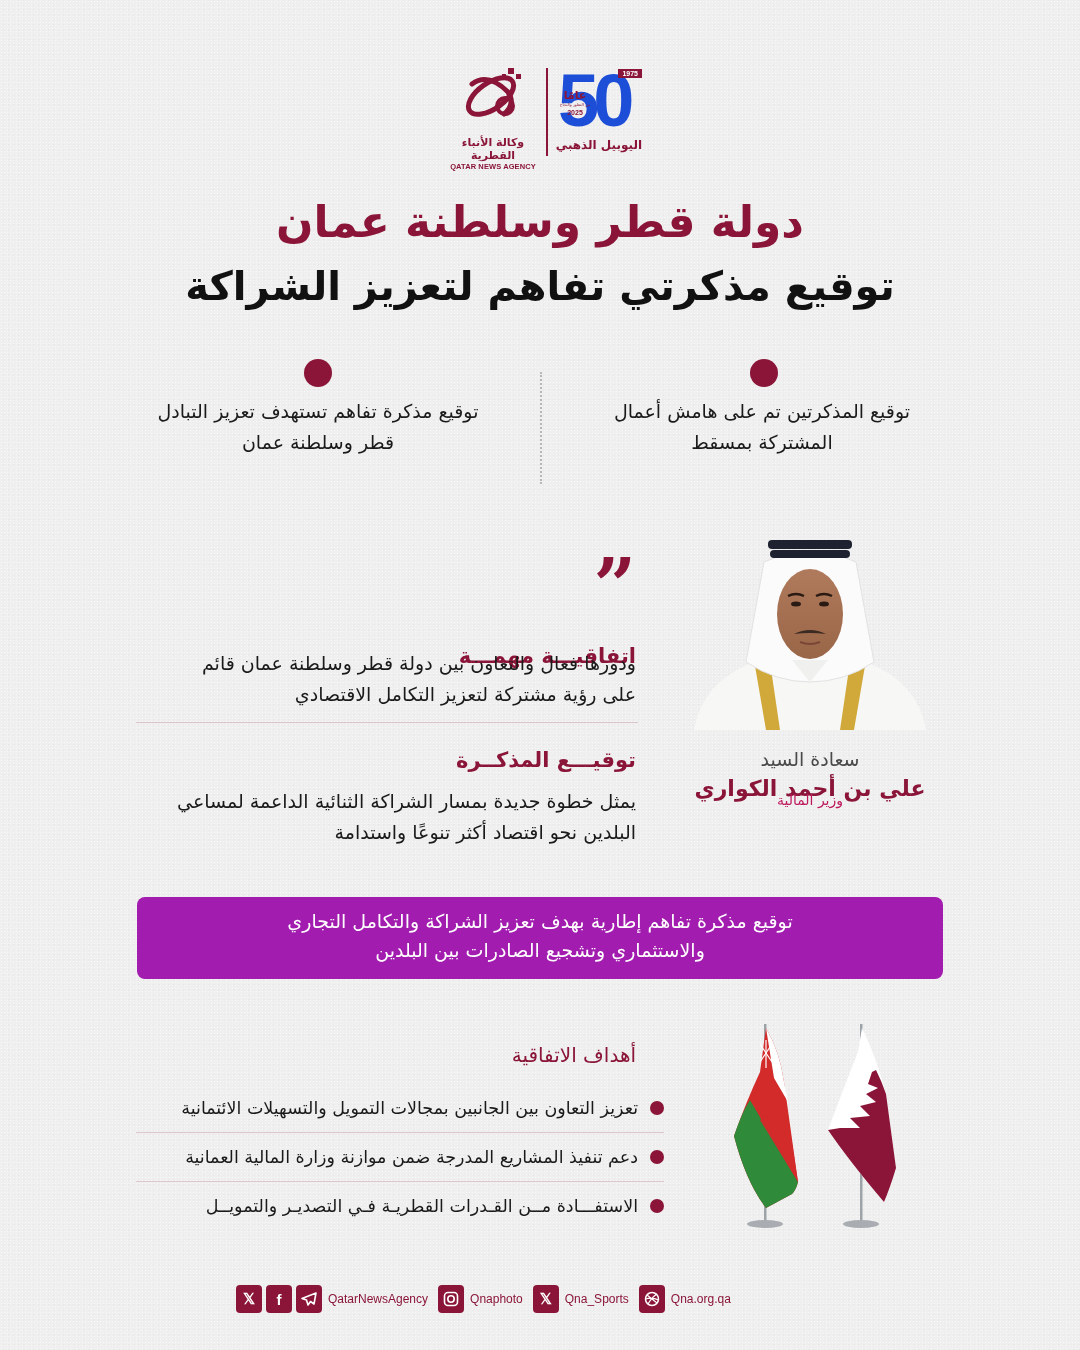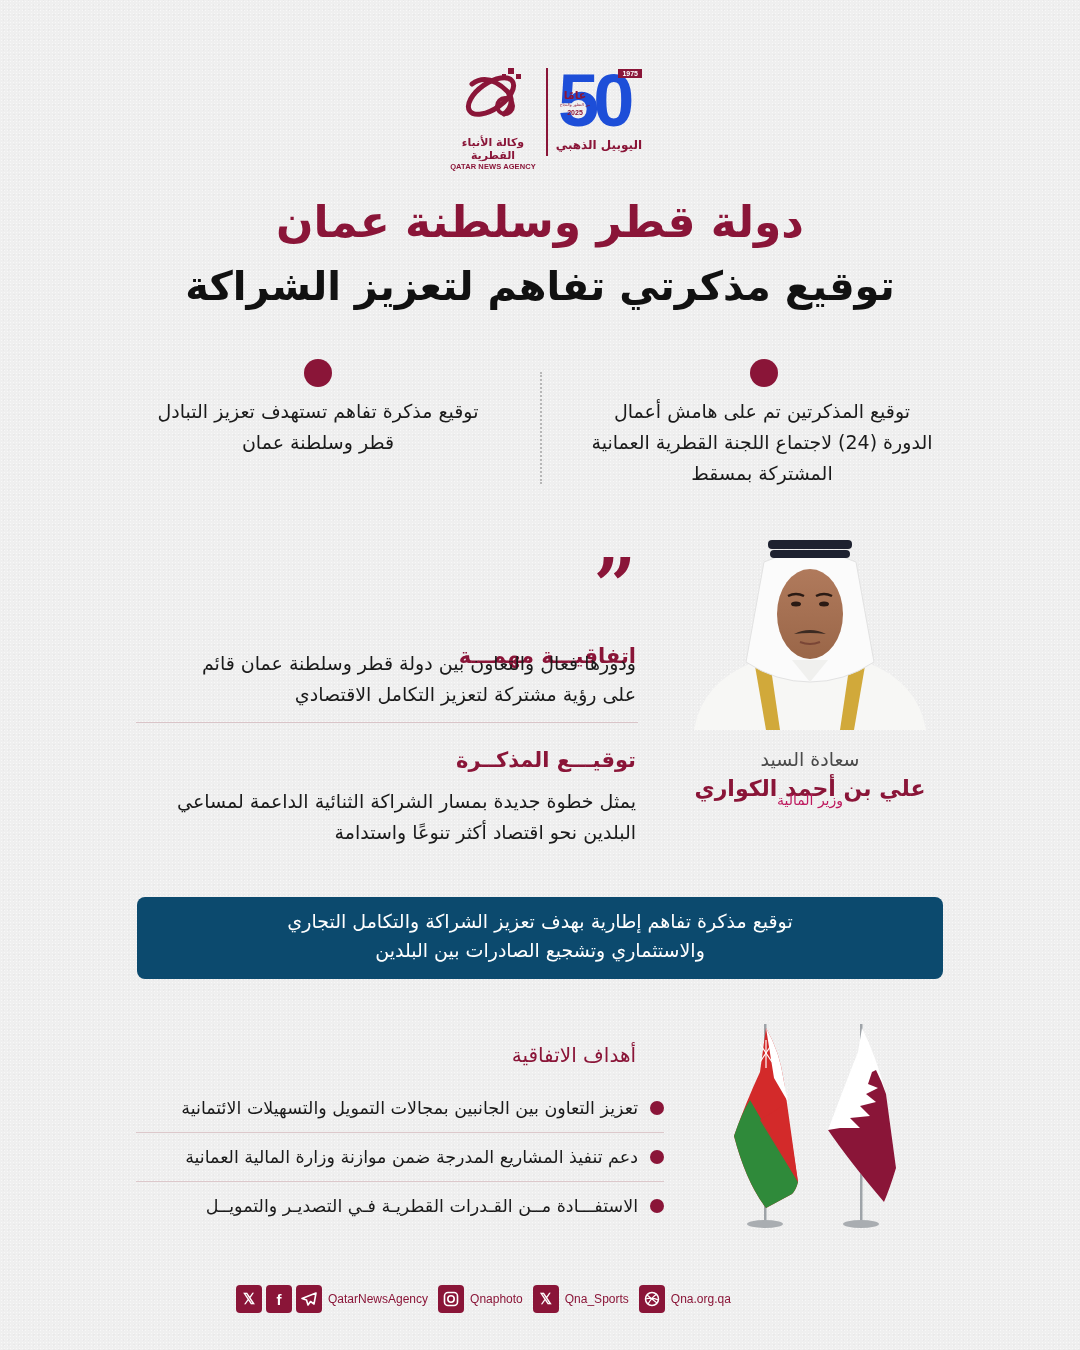--- a/index.html
+++ b/index.html
@@ -50,21 +50,21 @@
     .h-divider { height: 1px; background: #d9c4c8; }
 
     
     .portrait { left: 684px; top: 532px; width: 252px; height: 198px; overflow: hidden; }
     .min-label { left: 684px; width: 252px; text-align: center; direction: rtl; }
     .min-title { top: 748px; font-size: 19px; color: #4a4a4a; }
     .min-name { top: 776px; font-size: 22px; font-weight: bold; color: #8a1538; }
     .min-role { top: 792px; font-size: 14px; color: #be185d; }
 
     
-    .banner { left: 137px; top: 897px; width: 806px; height: 82px; background: #0c4a6e; border-radius: 8px; color: #fff; text-align: center; direction: rtl; font-size: 19px; line-height: 29px; padding-top: 10px; }
+    .banner { left: 137px; top: 897px; width: 806px; height: 82px; background: #a21caf; border-radius: 8px; color: #fff; text-align: center; direction: rtl; font-size: 19px; line-height: 29px; padding-top: 10px; }
 
     
     .goals-heading { right: 444px; top: 1043px; font-size: 20px; font-weight: normal; color: #8a1538; direction: rtl; }
     .goals-list { left: 136px; top: 1090px; width: 528px; }
     .goal-item { display: flex; flex-direction: row-reverse; align-items: center; height: 36px; direction: rtl; }
     .goal-bullet { width: 14px; height: 14px; border-radius: 50%; background: #8a1538; margin-left: 12px; flex: 0 0 14px; }
     .goal-text { font-size: 17.5px; color: #1a1a1a; white-space: nowrap; flex: 1; text-align: right; direction: rtl; }
     .goal-sep { height: 1px; background: #dcc8cb; margin: 6px 0; }
 
     
@@ -103,21 +103,20 @@
     <div class="jub-title">اليوبيل الذهبي</div>
   </div>
 </div>
 
 <div class="abs title1">دولة قطر وسلطنة عمان</div>
 <div class="abs title2">توقيع مذكرتي تفاهم لتعزيز الشراكة</div>
 
 <div class="abs dot-lg" style="left:750px; top:359px;"></div>
 <div class="abs intro-col" style="left:572px; top:396px; width:380px;">
   <div>توقيع المذكرتين تم على هامش أعمال</div>
-  <div>الدورة (24) لاجتماع اللجنة القطرية العمانية</div>
   <div>المشتركة بمسقط</div>
 </div>
 
 <div class="abs v-divider"></div>
 
 <div class="abs dot-lg" style="left:304px; top:359px;"></div>
 <div class="abs intro-col" style="left:130px; top:396px; width:376px;">
   <div>توقيع مذكرة تفاهم تستهدف تعزيز التبادل</div>
   <div>قطر وسلطنة عمان</div>
 </div>

